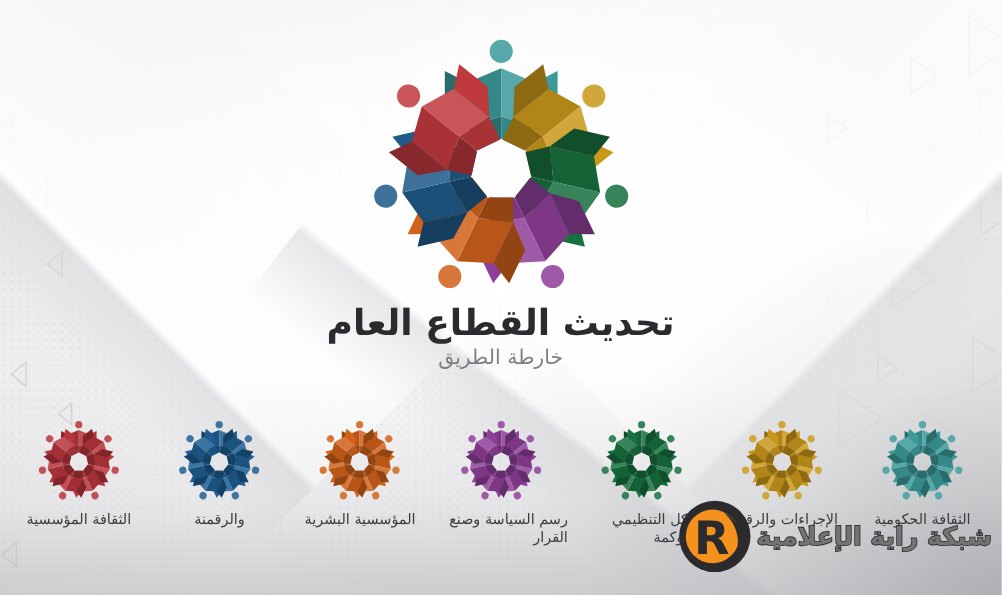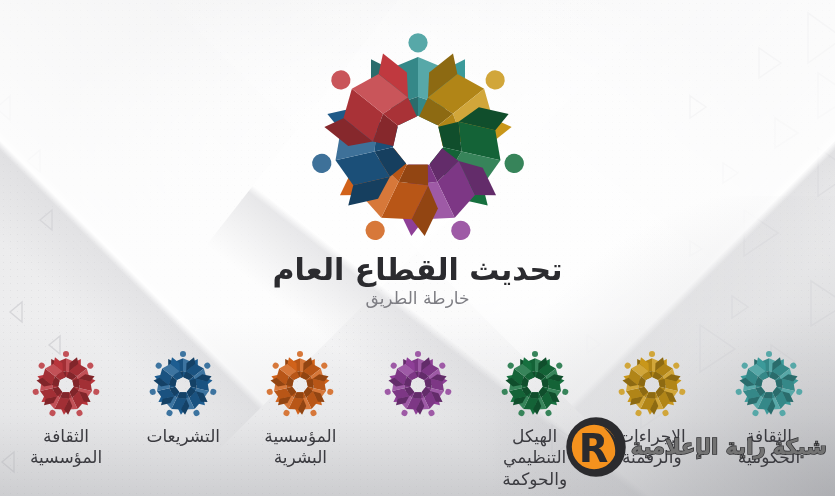--- a/index.html
+++ b/index.html
@@ -125,24 +125,23 @@
   }
   .pillar {
     width: 116px;
     display: flex;
     flex-direction: column;
     align-items: center;
   }
   .pillar-icon { width: 74px; height: 74px; }
   .pillar-label {
     margin-top: 4px;
-    font-size: 17px;
+    font-size: 12px;
     line-height: 1.25;
     color: #3b3b40;
-    text-align: center;
     max-width: 112px;
   }
 
   
   #watermark {
     position: absolute;
     right: 8px;
     bottom: 18px;
     display: flex;
     flex-direction: row;
@@ -405,21 +404,21 @@
           <g transform="rotate(308.57142857142856 100 100)">
             <circle cx="100" cy="16" r="8.2" fill="#3d74a0"></circle>
             <path d="M100,28 L100,62 L76,70 L76,38 Z" fill="#1a5280"></path>
             <path d="M100,28 L100,62 L124,70 L124,38 Z" fill="#3d74a0"></path>
             <path d="M76,38 L76,70 L60,56 L60,30 Z" fill="#144166"></path>
             <path d="M124,38 L124,70 L140,56 L140,30 Z" fill="#1d5d91"></path>
             <path d="M76,70 L100,62 L100,78 L84,86 Z" fill="#144166"></path>
             <path d="M124,70 L100,62 L100,78 L116,86 Z" fill="#1a5280"></path>
           </g>
         </svg>
-        <div class="pillar-label">التشريعات</div>
+        <div class="pillar-label">والرقمنة</div>
       </div>
       <div class="pillar">
         <svg viewBox="0 0 200 200" class="pillar-icon">
           <g transform="rotate(0 100 100)">
             <circle cx="100" cy="16" r="8.2" fill="#d7783a"></circle>
             <path d="M100,28 L100,62 L76,70 L76,38 Z" fill="#b85617"></path>
             <path d="M100,28 L100,62 L124,70 L124,38 Z" fill="#d7783a"></path>
             <path d="M76,38 L76,70 L60,56 L60,30 Z" fill="#924512"></path>
             <path d="M124,38 L124,70 L140,56 L140,30 Z" fill="#d1621a"></path>
             <path d="M76,70 L100,62 L100,78 L84,86 Z" fill="#924512"></path>
@@ -541,20 +540,21 @@
           <g transform="rotate(308.57142857142856 100 100)">
             <circle cx="100" cy="16" r="8.2" fill="#9e5aa6"></circle>
             <path d="M100,28 L100,62 L76,70 L76,38 Z" fill="#7d3785"></path>
             <path d="M100,28 L100,62 L124,70 L124,38 Z" fill="#9e5aa6"></path>
             <path d="M76,38 L76,70 L60,56 L60,30 Z" fill="#632c6a"></path>
             <path d="M124,38 L124,70 L140,56 L140,30 Z" fill="#8e3f97"></path>
             <path d="M76,70 L100,62 L100,78 L84,86 Z" fill="#632c6a"></path>
             <path d="M124,70 L100,62 L100,78 L116,86 Z" fill="#7d3785"></path>
           </g>
         </svg>
+        <div class="pillar-label">رسم السياسة وصنع القرار</div>
       </div>
       <div class="pillar">
         <svg viewBox="0 0 200 200" class="pillar-icon">
           <g transform="rotate(0 100 100)">
             <circle cx="100" cy="16" r="8.2" fill="#37845a"></circle>
             <path d="M100,28 L100,62 L76,70 L76,38 Z" fill="#146337"></path>
             <path d="M100,28 L100,62 L124,70 L124,38 Z" fill="#37845a"></path>
             <path d="M76,38 L76,70 L60,56 L60,30 Z" fill="#104e2c"></path>
             <path d="M124,38 L124,70 L140,56 L140,30 Z" fill="#17703f"></path>
             <path d="M76,70 L100,62 L100,78 L84,86 Z" fill="#104e2c"></path>

